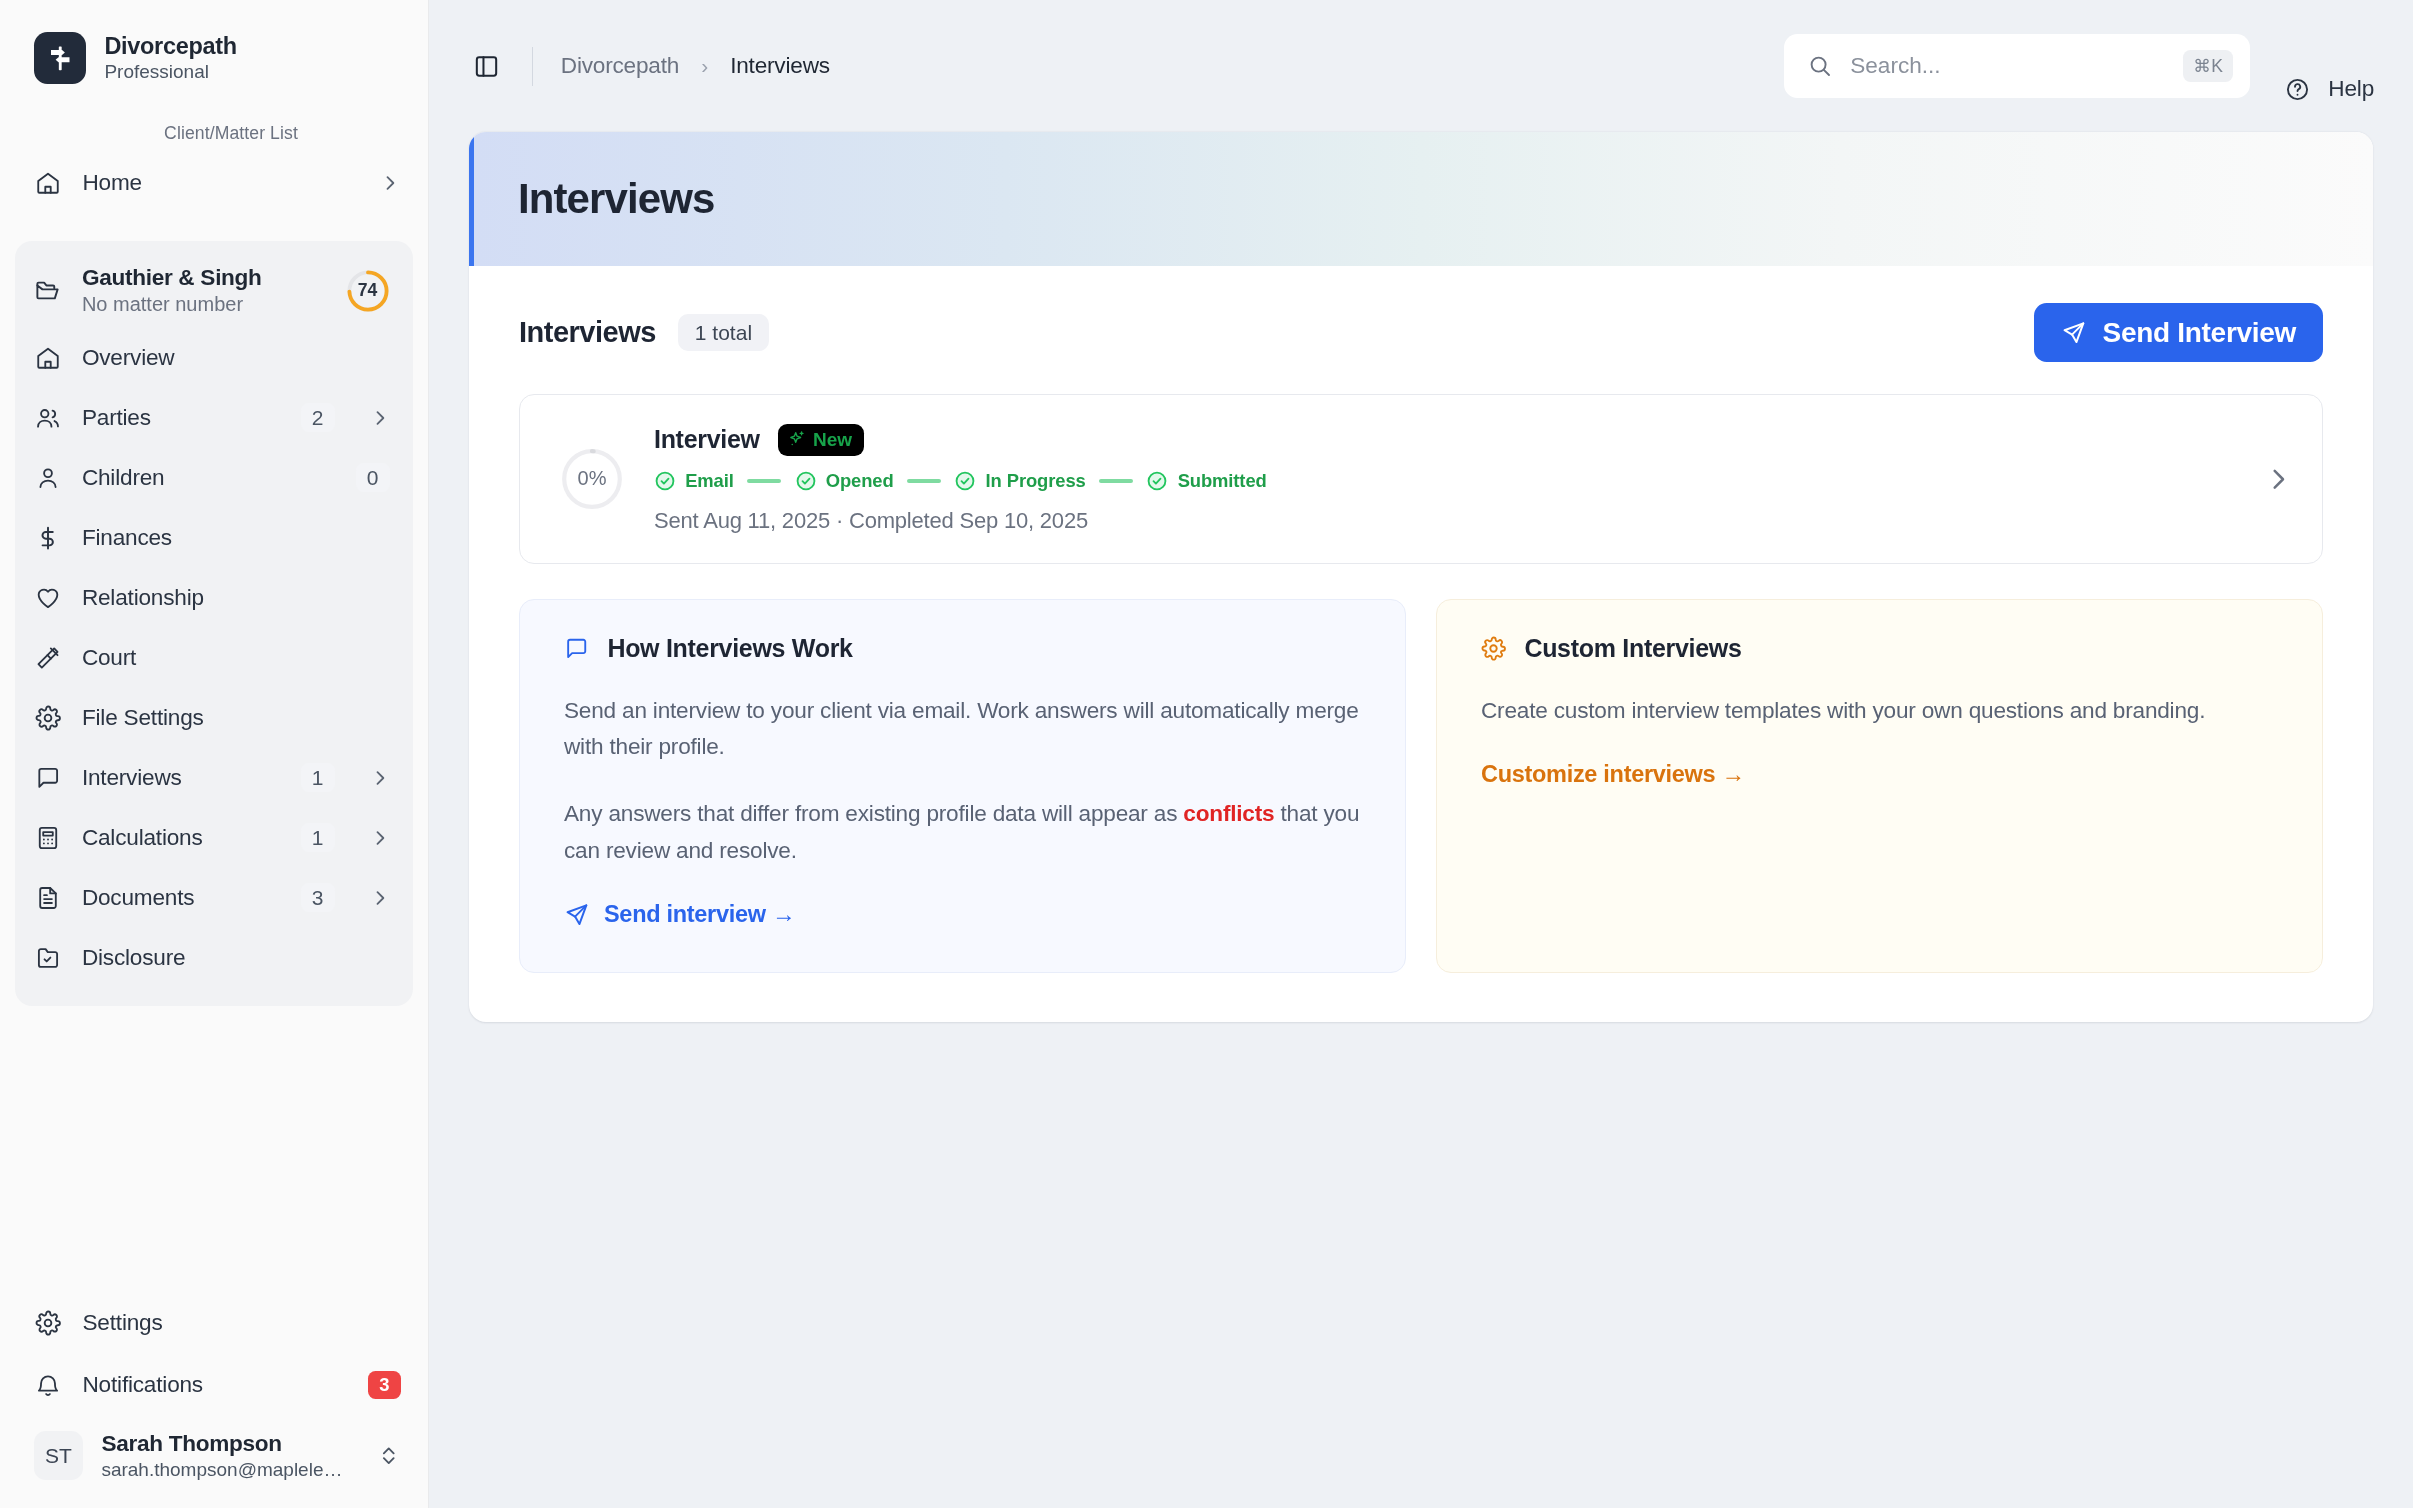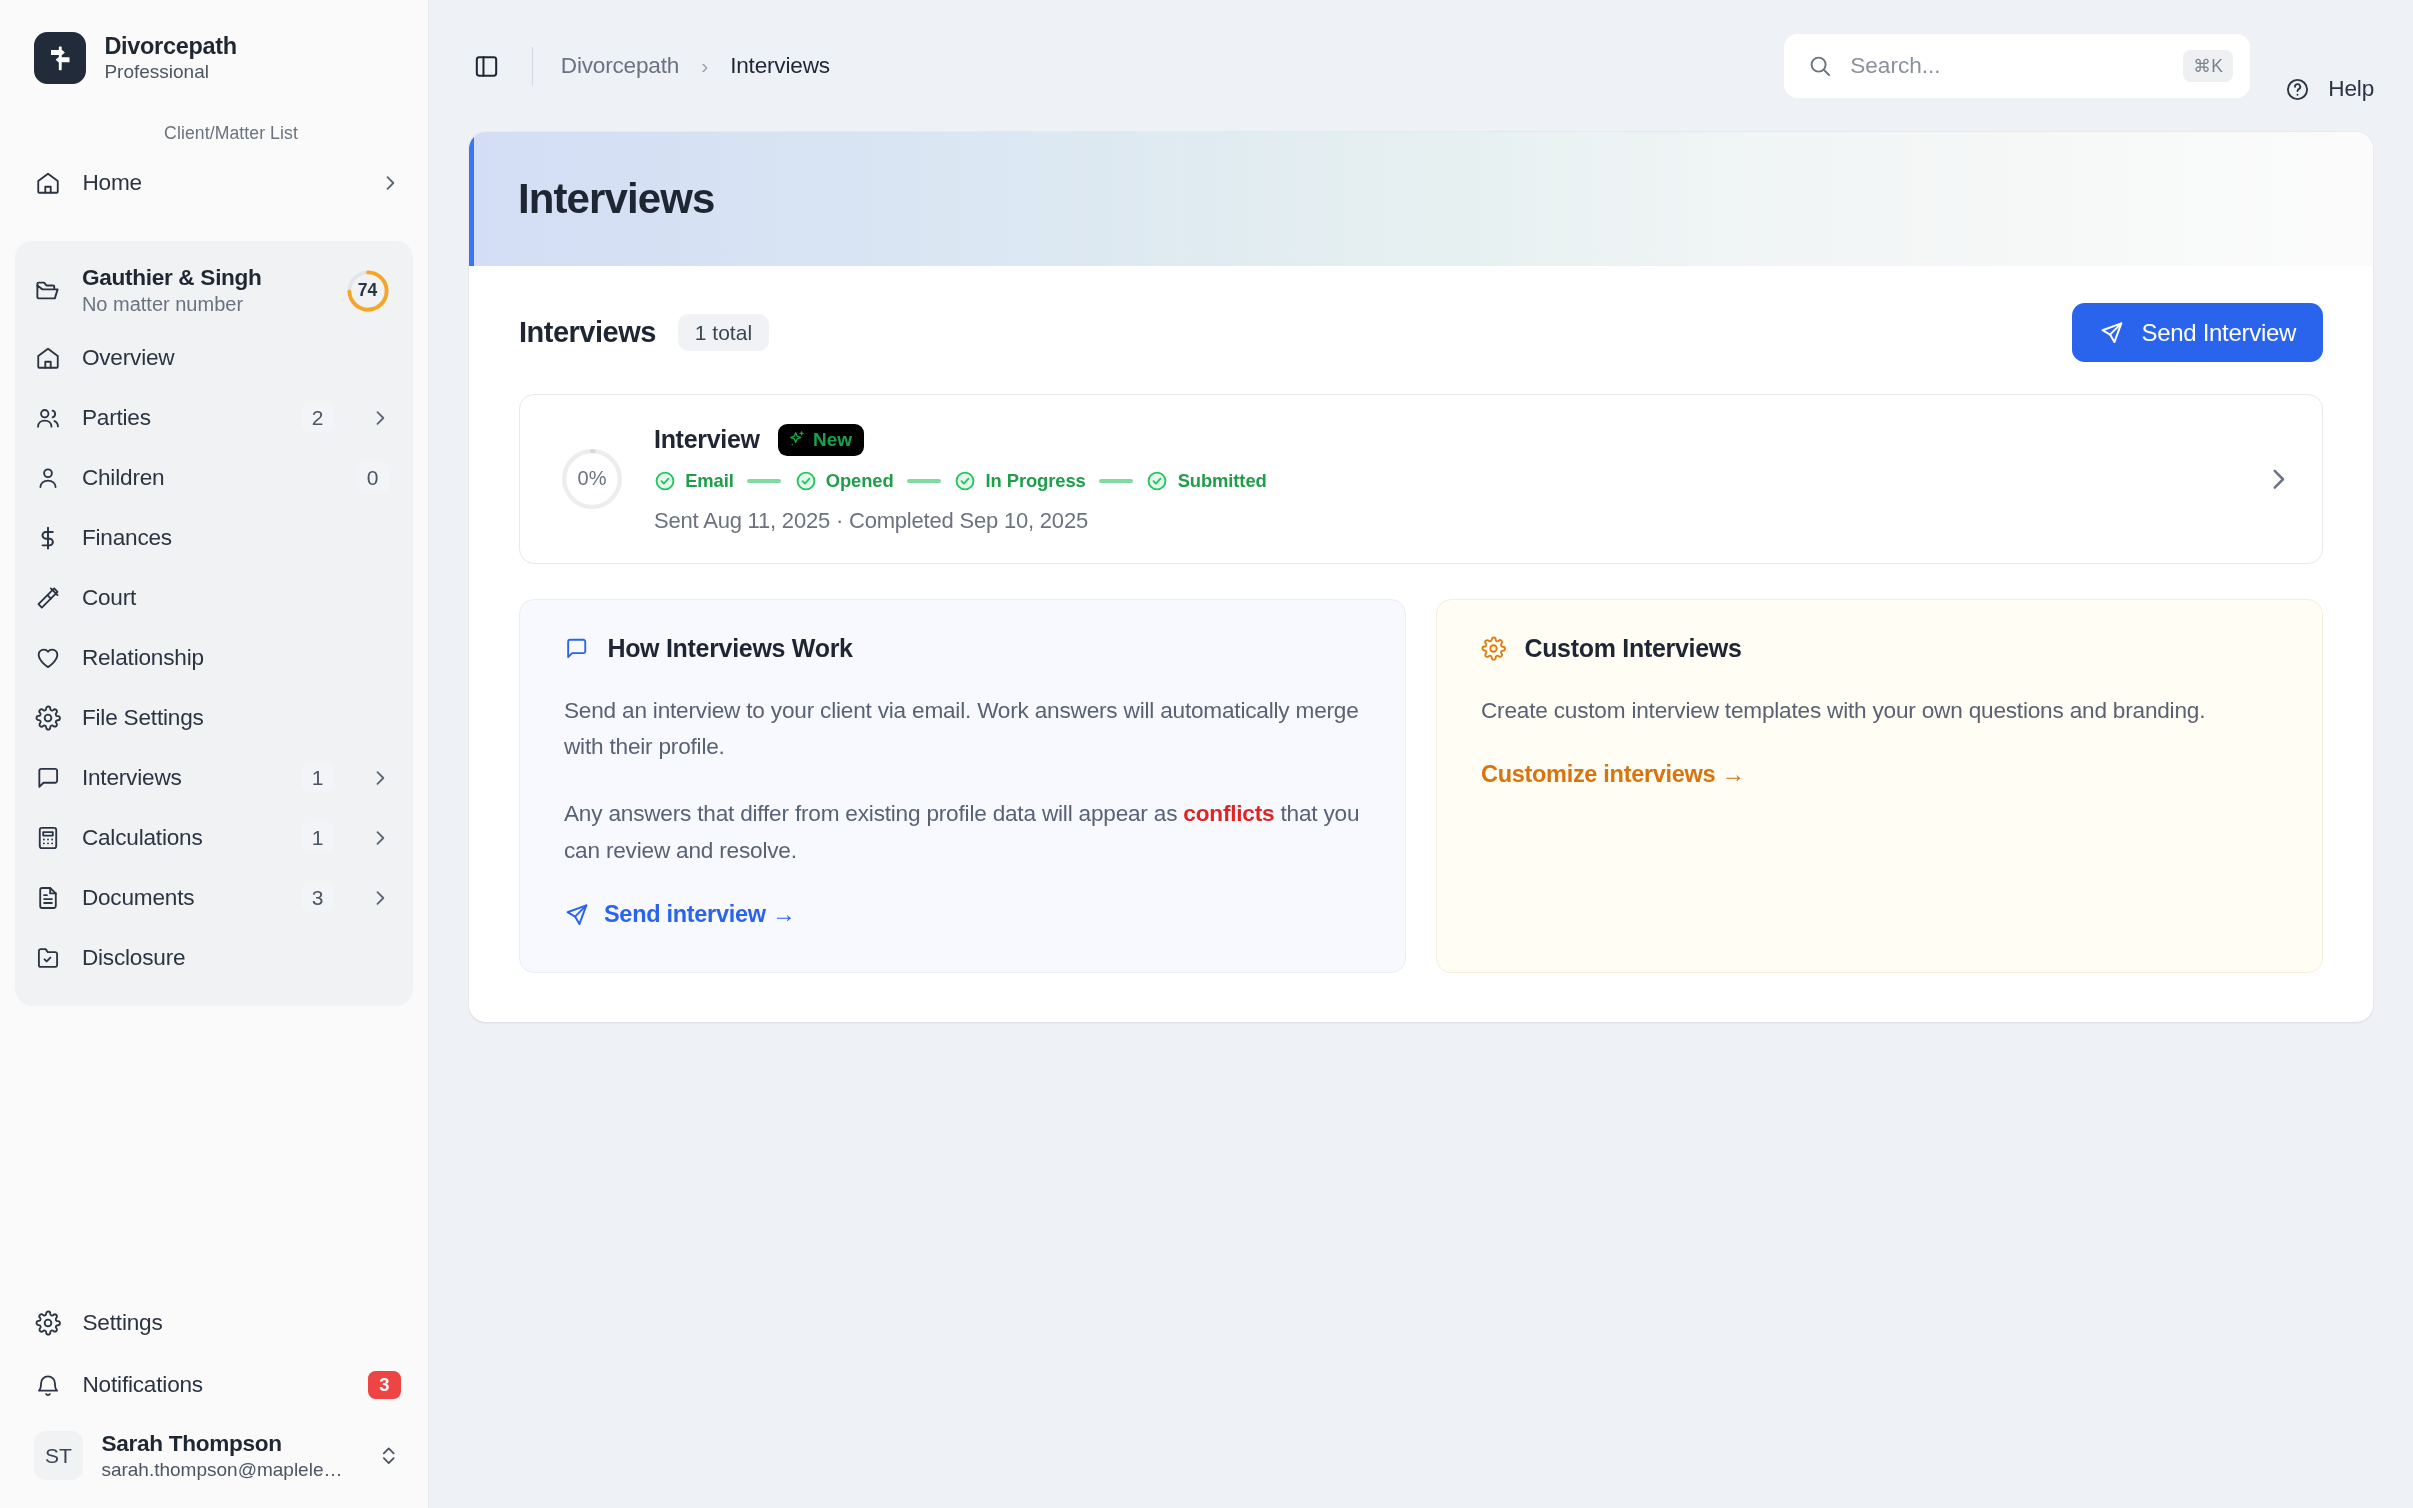--- a/index.html
+++ b/index.html
@@ -120,21 +120,21 @@
   .panel-title { font-size: 29px; font-weight: bold; color: #1e2533; letter-spacing: -0.5px; }
   .pill-total {
     margin-left: 22px; background: #f1f2f6; border-radius: 10px;
     font-size: 21px; color: #3d4654; padding: 6.7px 17px;
   }
   .btn-primary {
     margin-left: auto; background: #2a64ec; border: none; border-radius: 12.6px;
     height: 59px; padding: 0 27px; display: flex; align-items: center; gap: 17px;
     cursor: pointer; font-family: "Liberation Sans", sans-serif;
   }
-  .btn-primary .t { font-size: 24px; font-weight: normal; color: #fff; letter-spacing: -0.3px; }
+  .btn-primary .t { font-size: 28px; font-weight: bold; color: #fff; letter-spacing: -0.3px; }
 
   .irow {
     margin-top: 32px; border: 0.8px solid #e7e9ee; border-radius: 15px;
     display: flex; align-items: center; padding: 28.5px 30px 28.5px 40px; gap: 30px; cursor: pointer;
   }
   .irow-ring { width: 64px; height: 64px; position: relative; flex: 0 0 64px; }
   .irow-ring .pc {
     position: absolute; inset: 0; display: flex; align-items: center; justify-content: center;
     font-size: 20px; color: #6b7280; font-weight: normal;
   }
@@ -267,35 +267,35 @@
               <path d="M12 2.4v19.2"></path>
               <path d="M16.4 6.4H10a3.1 3.1 0 0 0 0 6.2h3.4a3.1 3.1 0 0 1 0 6.2H7"></path>
             </svg>
         </span>
         <span class="label">Finances</span>
       </div>
 
       <div class="nav-row">
         <span class="ico">
           <svg width="26" height="26" viewBox="0 0 24 24" fill="none" stroke="#2b3442" stroke-width="1.7" stroke-linecap="round" stroke-linejoin="round">
+              <path d="M12 20.4S3.4 15 3.4 9.1a4.8 4.8 0 0 1 8.6-2.9 4.8 4.8 0 0 1 8.6 2.9c0 5.9-8.6 11.3-8.6 11.3z"></path>
+            </svg>
+        </span>
+        <span class="label">Relationship</span>
+      </div>
+
+      <div class="nav-row">
+        <span class="ico">
+          <svg width="26" height="26" viewBox="0 0 24 24" fill="none" stroke="#2b3442" stroke-width="1.7" stroke-linecap="round" stroke-linejoin="round">
               <path d="M14.6 3.2l6.2 6.2"></path>
               <path d="M17.7 3.2l3.1 3.1-6.2 6.2-3.1-3.1z"></path>
               <path d="M11.5 9.4 3.2 17.7l3.1 3.1 8.3-8.3"></path>
             </svg>
         </span>
         <span class="label">Court</span>
-      </div>
-
-      <div class="nav-row">
-        <span class="ico">
-          <svg width="26" height="26" viewBox="0 0 24 24" fill="none" stroke="#2b3442" stroke-width="1.7" stroke-linecap="round" stroke-linejoin="round">
-              <path d="M12 20.4S3.4 15 3.4 9.1a4.8 4.8 0 0 1 8.6-2.9 4.8 4.8 0 0 1 8.6 2.9c0 5.9-8.6 11.3-8.6 11.3z"></path>
-            </svg>
-        </span>
-        <span class="label">Relationship</span>
       </div>
 
       <div class="nav-row">
         <span class="ico">
           <svg width="26" height="26" viewBox="0 0 24 24" fill="none" stroke="#2b3442" stroke-width="1.7" stroke-linecap="round" stroke-linejoin="round">
               <circle cx="12" cy="12" r="3.1"></circle>
               <path d="M19.3 14.8a1.6 1.6 0 0 0 .3 1.8l.1.1a1.9 1.9 0 1 1-2.7 2.7l-.1-.1a1.6 1.6 0 0 0-1.8-.3 1.6 1.6 0 0 0-1 1.5v.3a1.9 1.9 0 1 1-3.8 0v-.2a1.6 1.6 0 0 0-1-1.5 1.6 1.6 0 0 0-1.8.3l-.1.1a1.9 1.9 0 1 1-2.7-2.7l.1-.1a1.6 1.6 0 0 0 .3-1.8 1.6 1.6 0 0 0-1.5-1H3.3a1.9 1.9 0 1 1 0-3.8h.2a1.6 1.6 0 0 0 1.5-1 1.6 1.6 0 0 0-.3-1.8l-.1-.1a1.9 1.9 0 1 1 2.7-2.7l.1.1a1.6 1.6 0 0 0 1.8.3h.1a1.6 1.6 0 0 0 1-1.5V3.3a1.9 1.9 0 1 1 3.8 0v.2a1.6 1.6 0 0 0 1 1.5 1.6 1.6 0 0 0 1.8-.3l.1-.1a1.9 1.9 0 1 1 2.7 2.7l-.1.1a1.6 1.6 0 0 0-.3 1.8v.1a1.6 1.6 0 0 0 1.5 1h.3a1.9 1.9 0 1 1 0 3.8h-.2a1.6 1.6 0 0 0-1.5 1z"></path>
             </svg>
         </span>
         <span class="label">File Settings</span>

